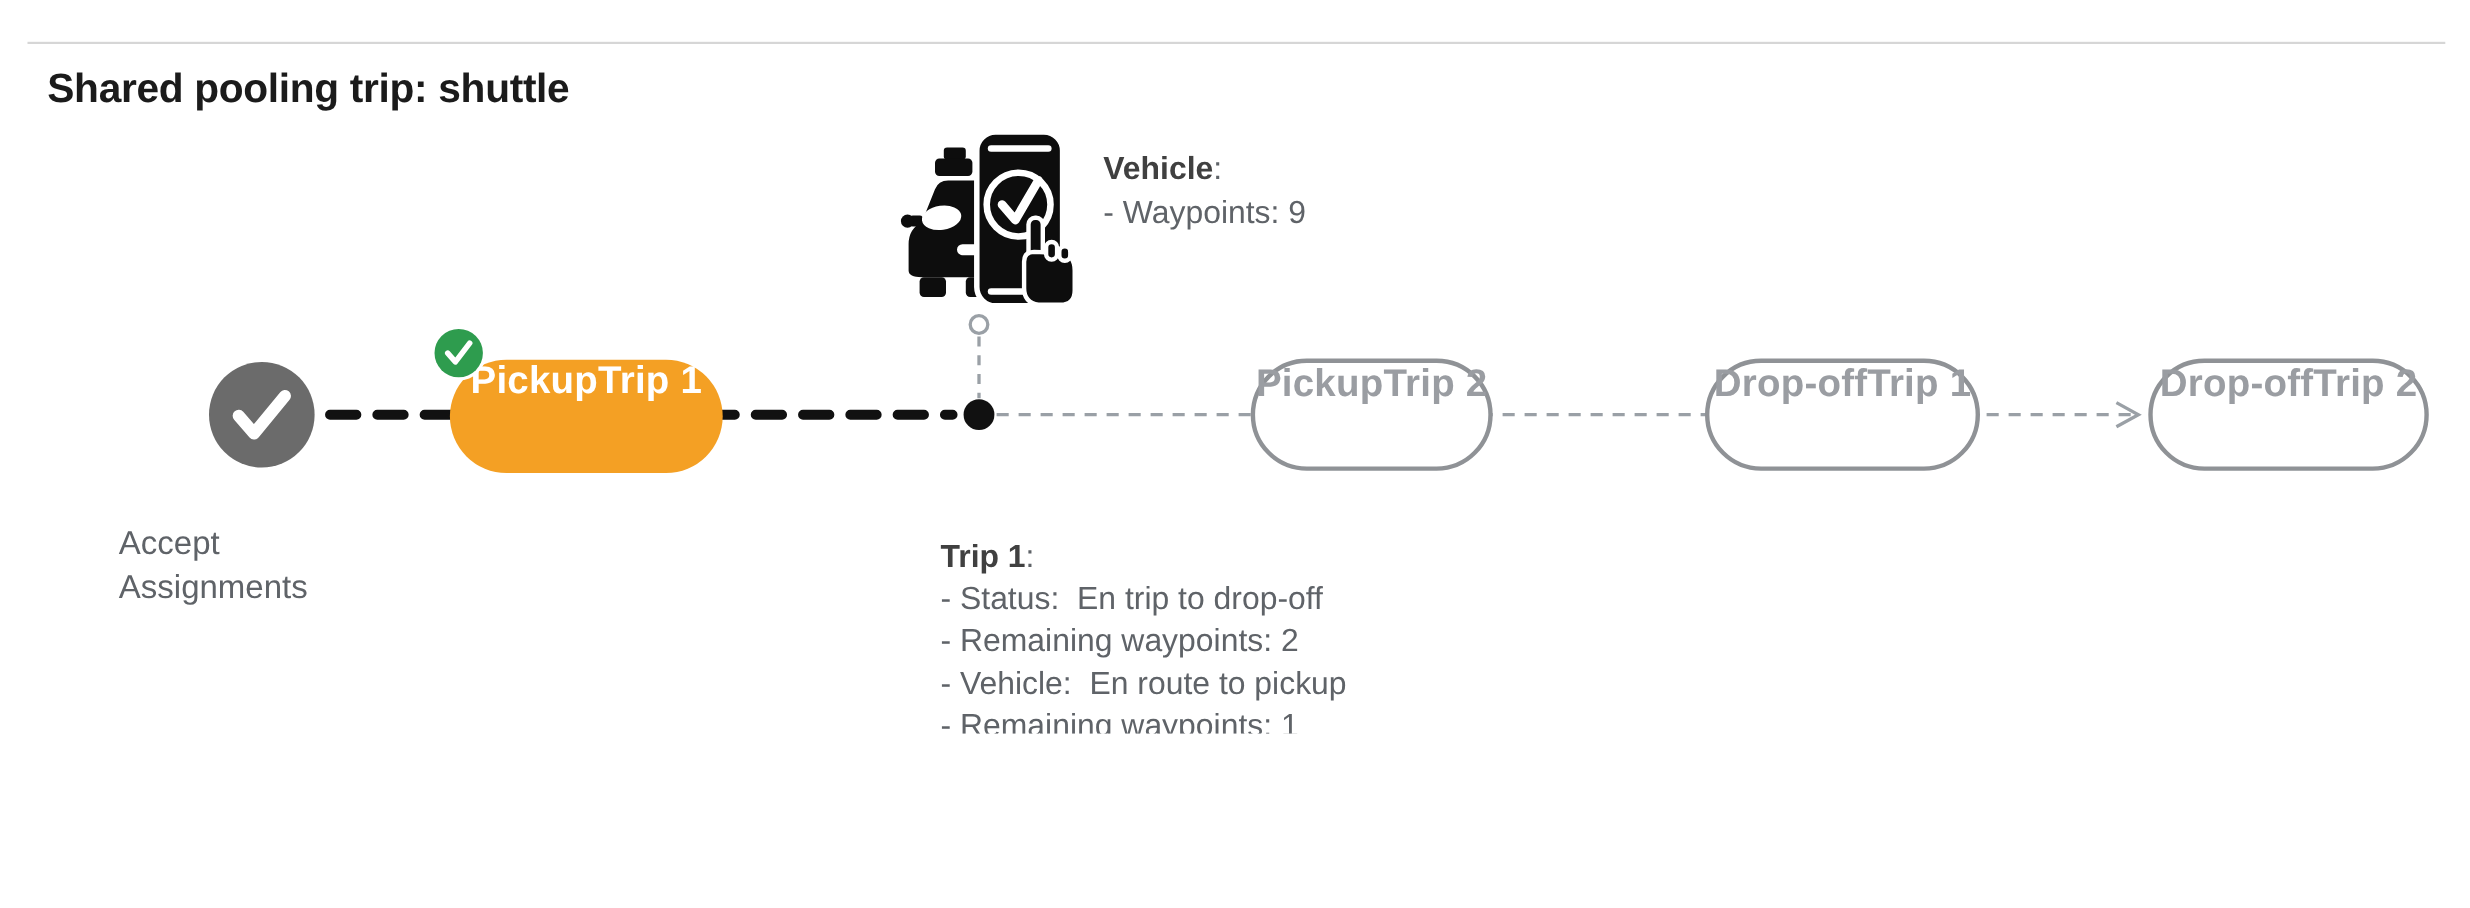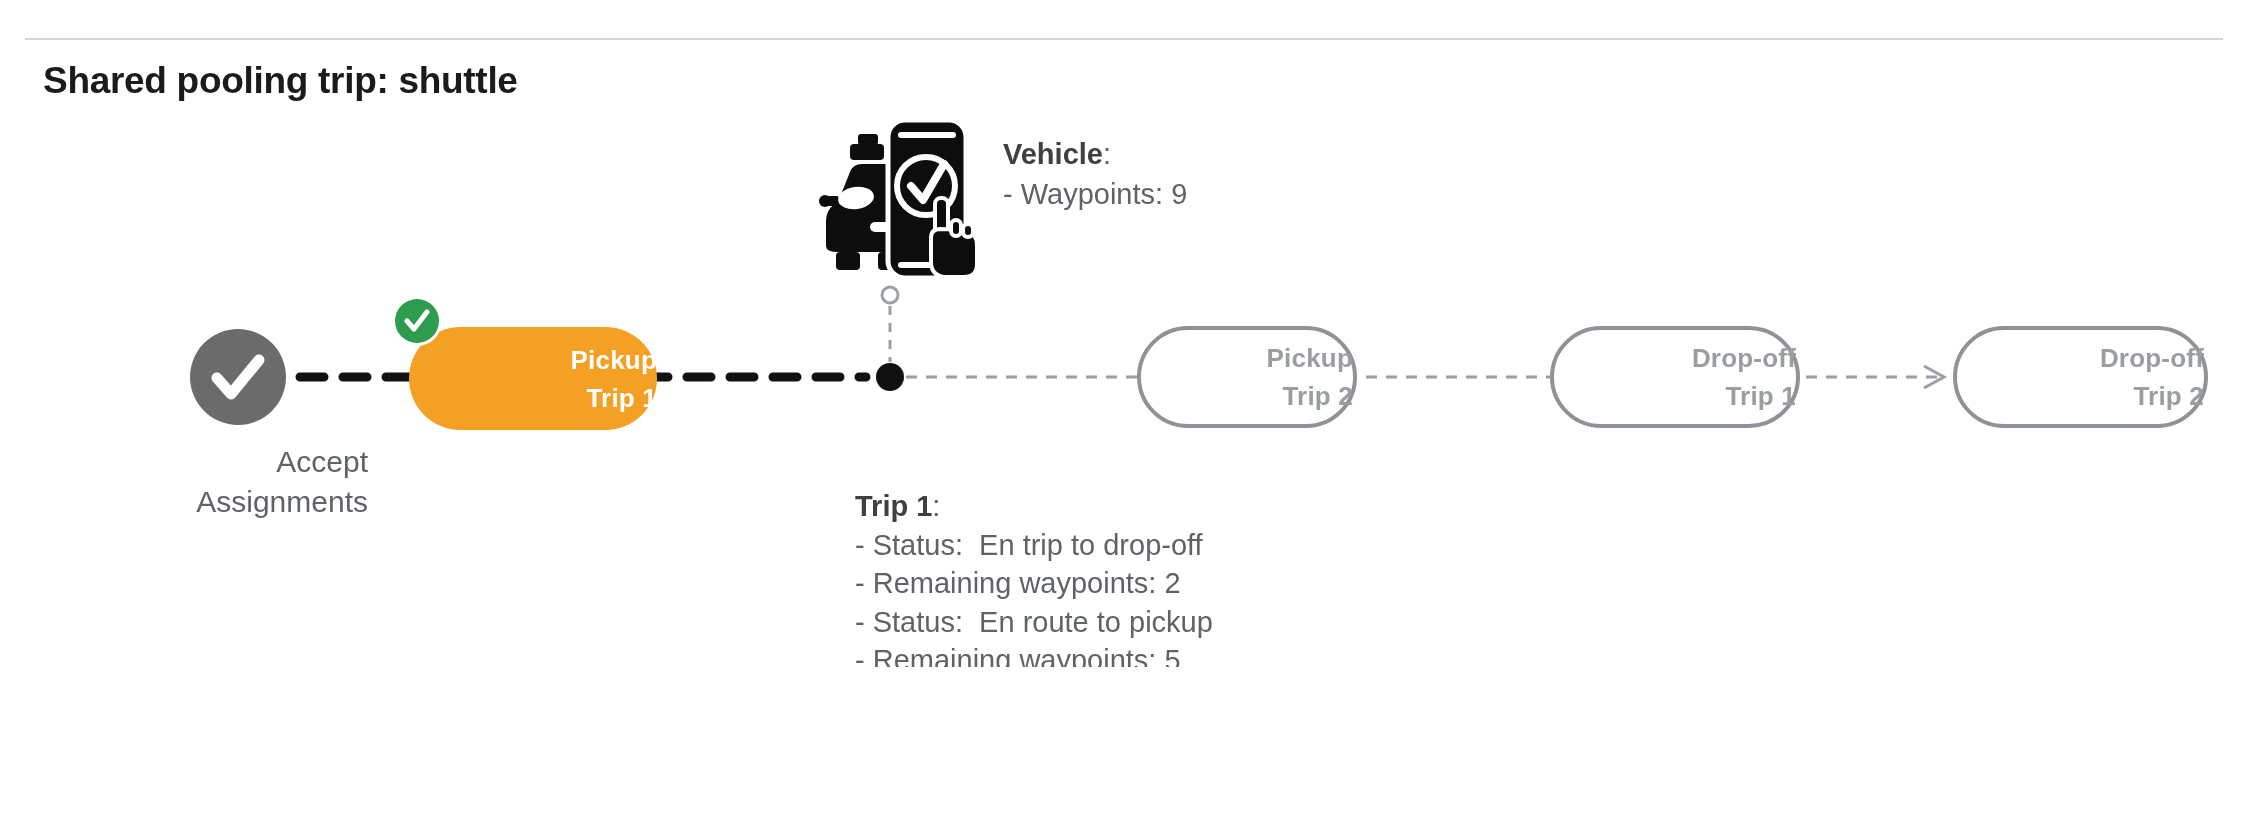--- a/index.html
+++ b/index.html
@@ -47,38 +47,38 @@
     position: absolute;
     left: 190px; top: 329px;
     width: 96px; height: 96px;
     border-radius: 50%;
     background: #6b6b6b;
     display: flex; align-items: center; justify-content: center;
     z-index: 2;
   }
   .start-label {
     position: absolute;
-    left: 108px; top: 442px;
+    left: 108px; top: 475px;
     width: 260px;
-    text-align: right;
+    text-align: left;
     font-size: 30px;
     line-height: 40px;
     color: #5f6368;
     z-index: 2;
   }
 
   
   .pill {
     position: absolute;
     border-radius: 60px;
     display: flex;
-    flex-direction: column;
-    align-items: flex-end;
+    flex-direction: row;
+    align-items: flex-start;
     justify-content: center;
-    font-size: 26px;
+    font-size: 35px;
     font-weight: bold;
     line-height: 38px;
     z-index: 2;
     letter-spacing: 0.2px;
   }
   .pill.current {
     background: #f4a024;
     color: #ffffff;
     left: 409px; top: 327px; width: 248px; height: 103px;
   }
@@ -220,17 +220,17 @@
 
   <div class="vehicle-info">
     <div><span class="bold-dark">Vehicle</span><span class="reg-gray">:</span></div>
     <div class="reg-gray">- Waypoints: 9</div>
   </div>
 
   <div class="trip-status">
     <div><span class="bold-dark">Trip 1</span><span>:</span></div>
     <div>- Status:  En trip to drop-off</div>
     <div>- Remaining waypoints: 2</div>
-    <div>- Status:  En route to pickup</div>
-    <div>- Remaining waypoints: 5</div>
+    <div>- Vehicle:  En route to pickup</div>
+    <div>- Remaining waypoints: 1</div>
   </div>
 
 </div>
 
 </body></html>

